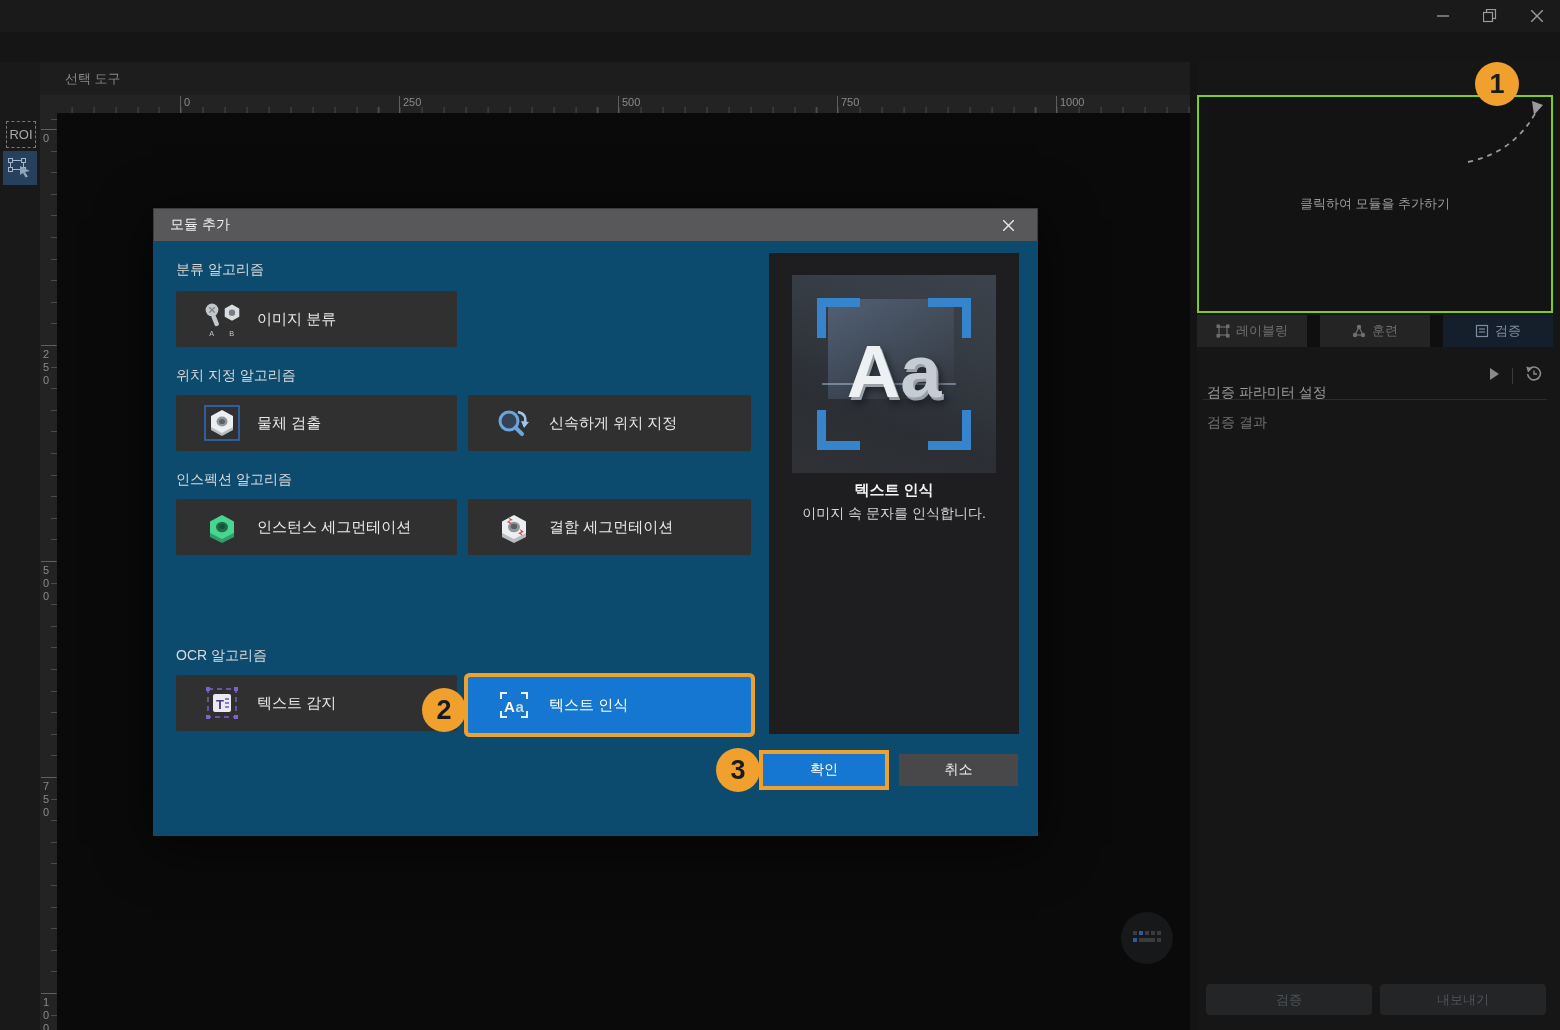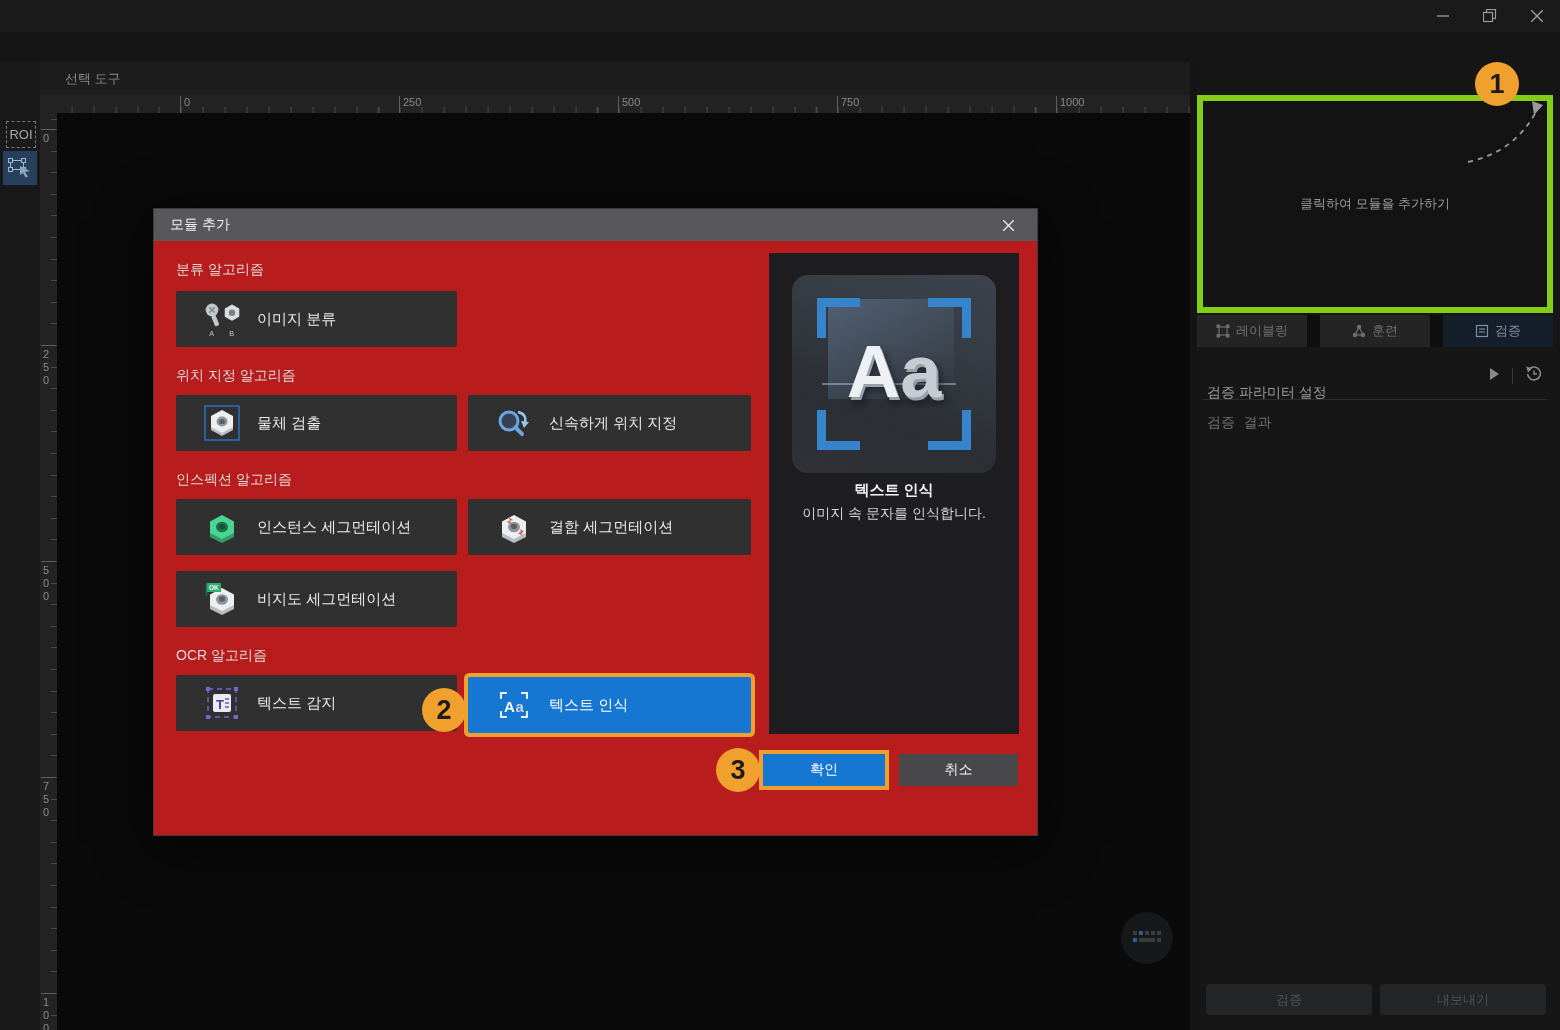--- a/index.html
+++ b/index.html
@@ -41,52 +41,52 @@
   .kbd-btn{position:absolute;left:1121px;top:912px;width:52px;height:52px;border-radius:50%;background:#17181a;
            display:flex;align-items:center;justify-content:center;}
 
   
   .rightpanel{position:absolute;left:1197px;top:62px;width:363px;height:968px;background:#161616;}
   .panel-header{position:absolute;left:0;top:0;width:363px;height:33px;background:#1d1d1d;}
   .panel-header-label{position:absolute;left:14px;top:9px;font-size:13px;color:#8a8a8a;}
   .add-btn{position:absolute;right:6px;top:1px;width:32px;height:32px;background:#2b2b2b;border:1px solid #2d6fc0;
            color:#f2f2f2;font-size:24px;line-height:30px;text-align:center;box-sizing:border-box;}
   .add-ring{position:absolute;right:1px;top:-4px;width:42px;height:42px;border:3px solid #f0a02c;border-radius:5px;box-sizing:border-box;}
-  .module-box{position:absolute;left:0;top:33px;width:356px;height:218px;background:#131313;border:6px solid #84cc16;
+  .module-box{position:absolute;left:0;top:33px;width:356px;height:218px;background:#131313;border:2px solid #84cc16;
               box-sizing:border-box;display:flex;align-items:center;justify-content:center;}
   .module-hint{font-size:13px;color:#9a9a9a;}
   .add-arrow{position:absolute;left:238px;top:30px;}
   .tabs{position:absolute;left:0;top:253px;width:356px;height:32px;display:flex;gap:13px;background:#0f0f0f;}
   .tab{flex:1;background:#242424;color:#6f6f6f;font-size:13px;display:flex;align-items:center;justify-content:center;gap:6px;}
   .tab.active{background:#151f2c;color:#7d8ea3;}
   .param-row{position:absolute;left:0;top:296px;width:356px;height:36px;display:flex;align-items:center;padding:0 10px;box-sizing:border-box;}
   .param-label{font-size:14px;color:#9a9a9a;margin-top:34px;}
   .param-spacer{flex:1;}
   .param-sep{width:1px;height:16px;background:#3a3a3a;margin:0 12px;}
   .panel-divider{position:absolute;left:6px;top:337px;width:344px;height:1px;background:#2b2b2b;}
-  .result-label{position:absolute;left:10px;top:352px;font-size:14px;color:#6f6f6f;font-family:Liberation Mono, monospace;}
+  .result-label{position:absolute;left:10px;top:352px;font-size:14px;color:#6f6f6f;}
   .panel-buttons{position:absolute;left:9px;top:922px;width:340px;display:flex;gap:8px;}
   .pbtn{flex:1;height:31px;background:#232527;border-radius:4px;color:#4e5257;font-size:13px;
         display:flex;align-items:center;justify-content:center;border:none;}
 
   
-  .dialog{position:absolute;left:153px;top:208px;width:885px;height:628px;background:#b91c1c;
+  .dialog{position:absolute;left:153px;top:208px;width:885px;height:628px;background:#0c4a6e;
           border:1px solid #3d3d3d;box-sizing:border-box;box-shadow:0 10px 50px rgba(0,0,0,.65);}
   .dialog-title{position:absolute;left:0;top:0;width:100%;height:32px;background:#58585a;display:flex;align-items:center;box-sizing:border-box;padding:0 16px;}
   .dialog-title-text{font-size:14px;color:#f0f0f0;}
   .dialog-close{margin-left:auto;width:26px;height:26px;display:flex;align-items:center;justify-content:center;color:#e6e6e6;}
   .algo-section-label{position:absolute;font-size:14px;color:#dadada;}
   .algo-btn{position:absolute;height:56px;background:#303030;border-radius:2px;display:flex;align-items:center;
             gap:15px;padding-left:26px;box-sizing:border-box;font-size:15px;color:#e9e9e9;cursor:pointer;}
   .algo-btn.selected{background:#1577d2;box-shadow:0 0 0 4px #f0a02c;color:#ffffff;}
   .algo-icon{display:flex;align-items:center;justify-content:center;width:40px;}
 
   .preview{position:absolute;left:615px;top:44px;width:250px;height:481px;background:#1e1e20;}
   .preview-img{position:absolute;left:23px;top:22px;width:204px;height:198px;
-               background:linear-gradient(200deg,#3d434c 0%,#353b43 35%,#2b2e33 70%,#303236 100%);overflow:hidden;border-radius:16px;}
+               background:linear-gradient(200deg,#3d434c 0%,#353b43 35%,#2b2e33 70%,#303236 100%);overflow:hidden;}
   .img-glow{position:absolute;left:36px;top:24px;width:126px;height:100px;
             background:linear-gradient(135deg,rgba(125,155,195,.38),rgba(125,155,195,0));}
   .img-line{position:absolute;left:30px;right:40px;top:108px;height:2px;background:rgba(170,195,220,.5);}
   .aa-big{position:absolute;left:0;top:42px;width:100%;text-align:center;font-size:74px;font-weight:bold;line-height:110px;
           text-shadow:2px 3px 0 #9aa0a8,4px 6px 9px rgba(0,0,0,.55);}
   .aa-big .c1{color:#eef1f4;} .aa-big .c2{color:#c6ccd4;}
   .br{position:absolute;width:34px;height:31px;}
   .br.tl{left:25px;top:23px;border-left:9px solid #3584cc;border-top:9px solid #3584cc;}
   .br.tr{right:25px;top:23px;border-right:9px solid #3584cc;border-top:9px solid #3584cc;}
   .br.bl{left:25px;bottom:23px;border-left:9px solid #3584cc;border-bottom:9px solid #3584cc;}
@@ -318,34 +318,20 @@
           <polygon points="19,9 31,15.5 31,27 19,33 7,27 7,15.5" fill="#b9bdc1"></polygon>
           <polygon points="19,5 31,11.5 31,23 19,29 7,23 7,11.5" fill="#eceff1"></polygon>
           <ellipse cx="19" cy="17" rx="6" ry="5.2" fill="#90959a"></ellipse>
           <ellipse cx="19" cy="16.4" rx="3.2" ry="2.7" fill="#5a5f64"></ellipse>
           <path d="M13 7 l5 3 -4 1 4 4 -6 -3 3 -2 z" fill="#d04848"></path>
           <path d="M25 19 l4 3 -3 1 2 3 -5 -3 3 -1 z" fill="#d04848"></path>
         </svg>
       </span>
       <span>결함 세그먼테이션</span>
     </div>
-    <div class="algo-btn" style="left:22px;top:362px;width:281px">
-      <span class="algo-icon">
-        <svg width="38" height="34" viewBox="0 0 38 34">
-          <polygon points="19,10 31,16.5 31,27 19,33 7,27 7,16.5" fill="#b9bdc1"></polygon>
-          <polygon points="19,6 31,12.5 31,23 19,29 7,23 7,12.5" fill="#eceff1"></polygon>
-          <ellipse cx="19" cy="17.5" rx="6" ry="5.2" fill="#90959a"></ellipse>
-          <ellipse cx="19" cy="17" rx="3.2" ry="2.7" fill="#5a5f64"></ellipse>
-          <rect x="3" y="1" width="15" height="9" fill="#2fae6e"></rect>
-          <line x1="3.5" y1="1" x2="3.5" y2="14" stroke="#1d7a4c" stroke-width="1.4"></line>
-          <text x="6" y="8" font-size="6.5" font-weight="bold" fill="#ffffff">OK</text>
-        </svg>
-      </span>
-      <span>비지도 세그먼테이션</span>
-    </div>
 
     <div class="algo-section-label" style="left:22px;top:438px">OCR 알고리즘</div>
     <div class="algo-btn" style="left:22px;top:466px;width:281px">
       <span class="algo-icon">
         <svg width="34" height="34" viewBox="0 0 34 34">
           <rect x="3" y="3" width="28" height="28" fill="none" stroke="#7e63cf" stroke-width="1.4" stroke-dasharray="5 4"></rect>
           <rect x="1" y="1" width="4" height="4" fill="#7e63cf"></rect>
           <rect x="29" y="1" width="4" height="4" fill="#7e63cf"></rect>
           <rect x="1" y="29" width="4" height="4" fill="#7e63cf"></rect>
           <rect x="29" y="29" width="4" height="4" fill="#7e63cf"></rect>

